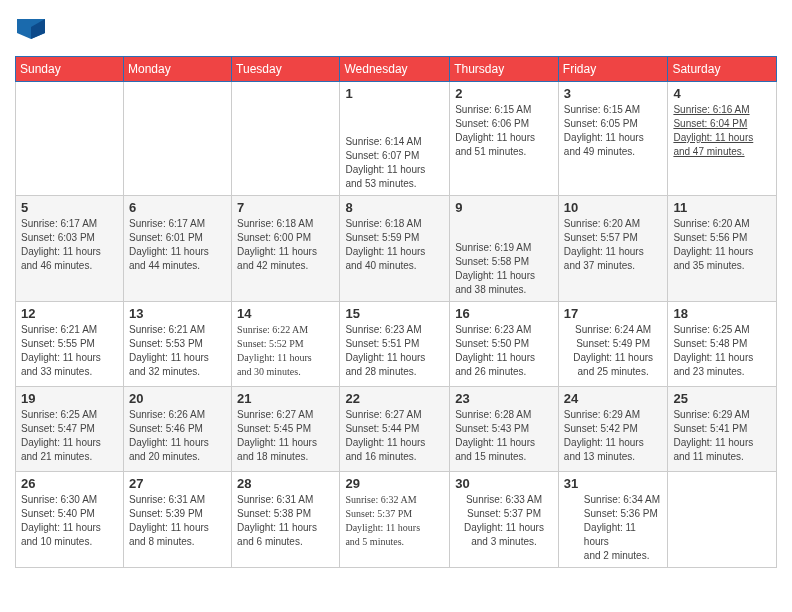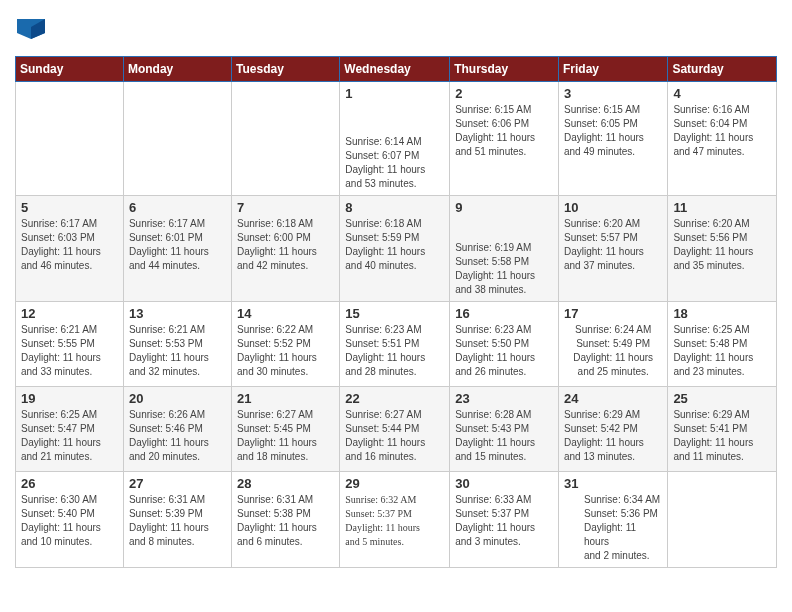--- a/index.html
+++ b/index.html
@@ -53,26 +53,26 @@
     .location {
       font-size: 14px;
       color: #555;
     }
     .calendar {
       width: 100%;
       border-collapse: collapse;
       font-size: 10.5px;
     }
     .calendar th {
-      background-color: #7f1d1d;
+      background-color: #ef4444;
       color: #fff;
       padding: 5px 4px;
       text-align: left;
       font-size: 12px;
-      font-weight: bold;
+      font-weight: normal;
       border: 1px solid #2a6db5;
     }
     .calendar td {
       border: 1px solid #ccc;
       vertical-align: top;
       padding: 4px 5px;
       width: 113px;
       height: 85px;
       background: #fff;
     }
@@ -152,21 +152,21 @@
           </td>
           <td>
             <span class="day-number">3</span>
             <div class="day-info" style="white-space: pre-line;">Sunrise: 6:15 AM
 Sunset: 6:05 PM
 Daylight: 11 hours
 and 49 minutes.</div>
           </td>
           <td>
             <span class="day-number">4</span>
-            <div class="day-info" style="white-space: pre-line;">Sunrise: 6:16 AM
+            <div class="day-info" style="white-space: pre-line; text-decoration: underline;">Sunrise: 6:16 AM
 Sunset: 6:04 PM
 Daylight: 11 hours
 and 47 minutes.</div>
           </td>
         </tr>
         <tr>
           <td>
             <span class="day-number">5</span>
             <div class="day-info" style="white-space: pre-line;">Sunrise: 6:17 AM
 Sunset: 6:03 PM
@@ -226,21 +226,21 @@
           </td>
           <td>
             <span class="day-number">13</span>
             <div class="day-info" style="white-space: pre-line;">Sunrise: 6:21 AM
 Sunset: 5:53 PM
 Daylight: 11 hours
 and 32 minutes.</div>
           </td>
           <td>
             <span class="day-number">14</span>
-            <div class="day-info" style="white-space: pre-line;">Sunrise: 6:22 AM
+            <div class="day-info" style="white-space: pre-line; font-family: Liberation Serif, serif;">Sunrise: 6:22 AM
 Sunset: 5:52 PM
 Daylight: 11 hours
 and 30 minutes.</div>
           </td>
           <td>
             <span class="day-number">15</span>
             <div class="day-info" style="white-space: pre-line;">Sunrise: 6:23 AM
 Sunset: 5:51 PM
 Daylight: 11 hours
 and 28 minutes.</div>
@@ -342,21 +342,21 @@
           </td>
           <td>
             <span class="day-number">29</span>
             <div class="day-info" style="white-space: pre-line; font-family: Liberation Serif, serif;">Sunrise: 6:32 AM
 Sunset: 5:37 PM
 Daylight: 11 hours
 and 5 minutes.</div>
           </td>
           <td>
             <span class="day-number">30</span>
-            <div class="day-info" style="white-space: pre-line;">Sunrise: 6:33 AM
+            <div class="day-info" style="white-space: pre-line; text-align: center;">Sunrise: 6:33 AM
 Sunset: 5:37 PM
 Daylight: 11 hours
 and 3 minutes.</div>
           </td>
           <td>
             <span class="day-number">31</span>
             <div class="day-info" style="white-space: pre-line; margin-left: 20px;">Sunrise: 6:34 AM
 Sunset: 5:36 PM
 Daylight: 11 hours
 and 2 minutes.</div>

